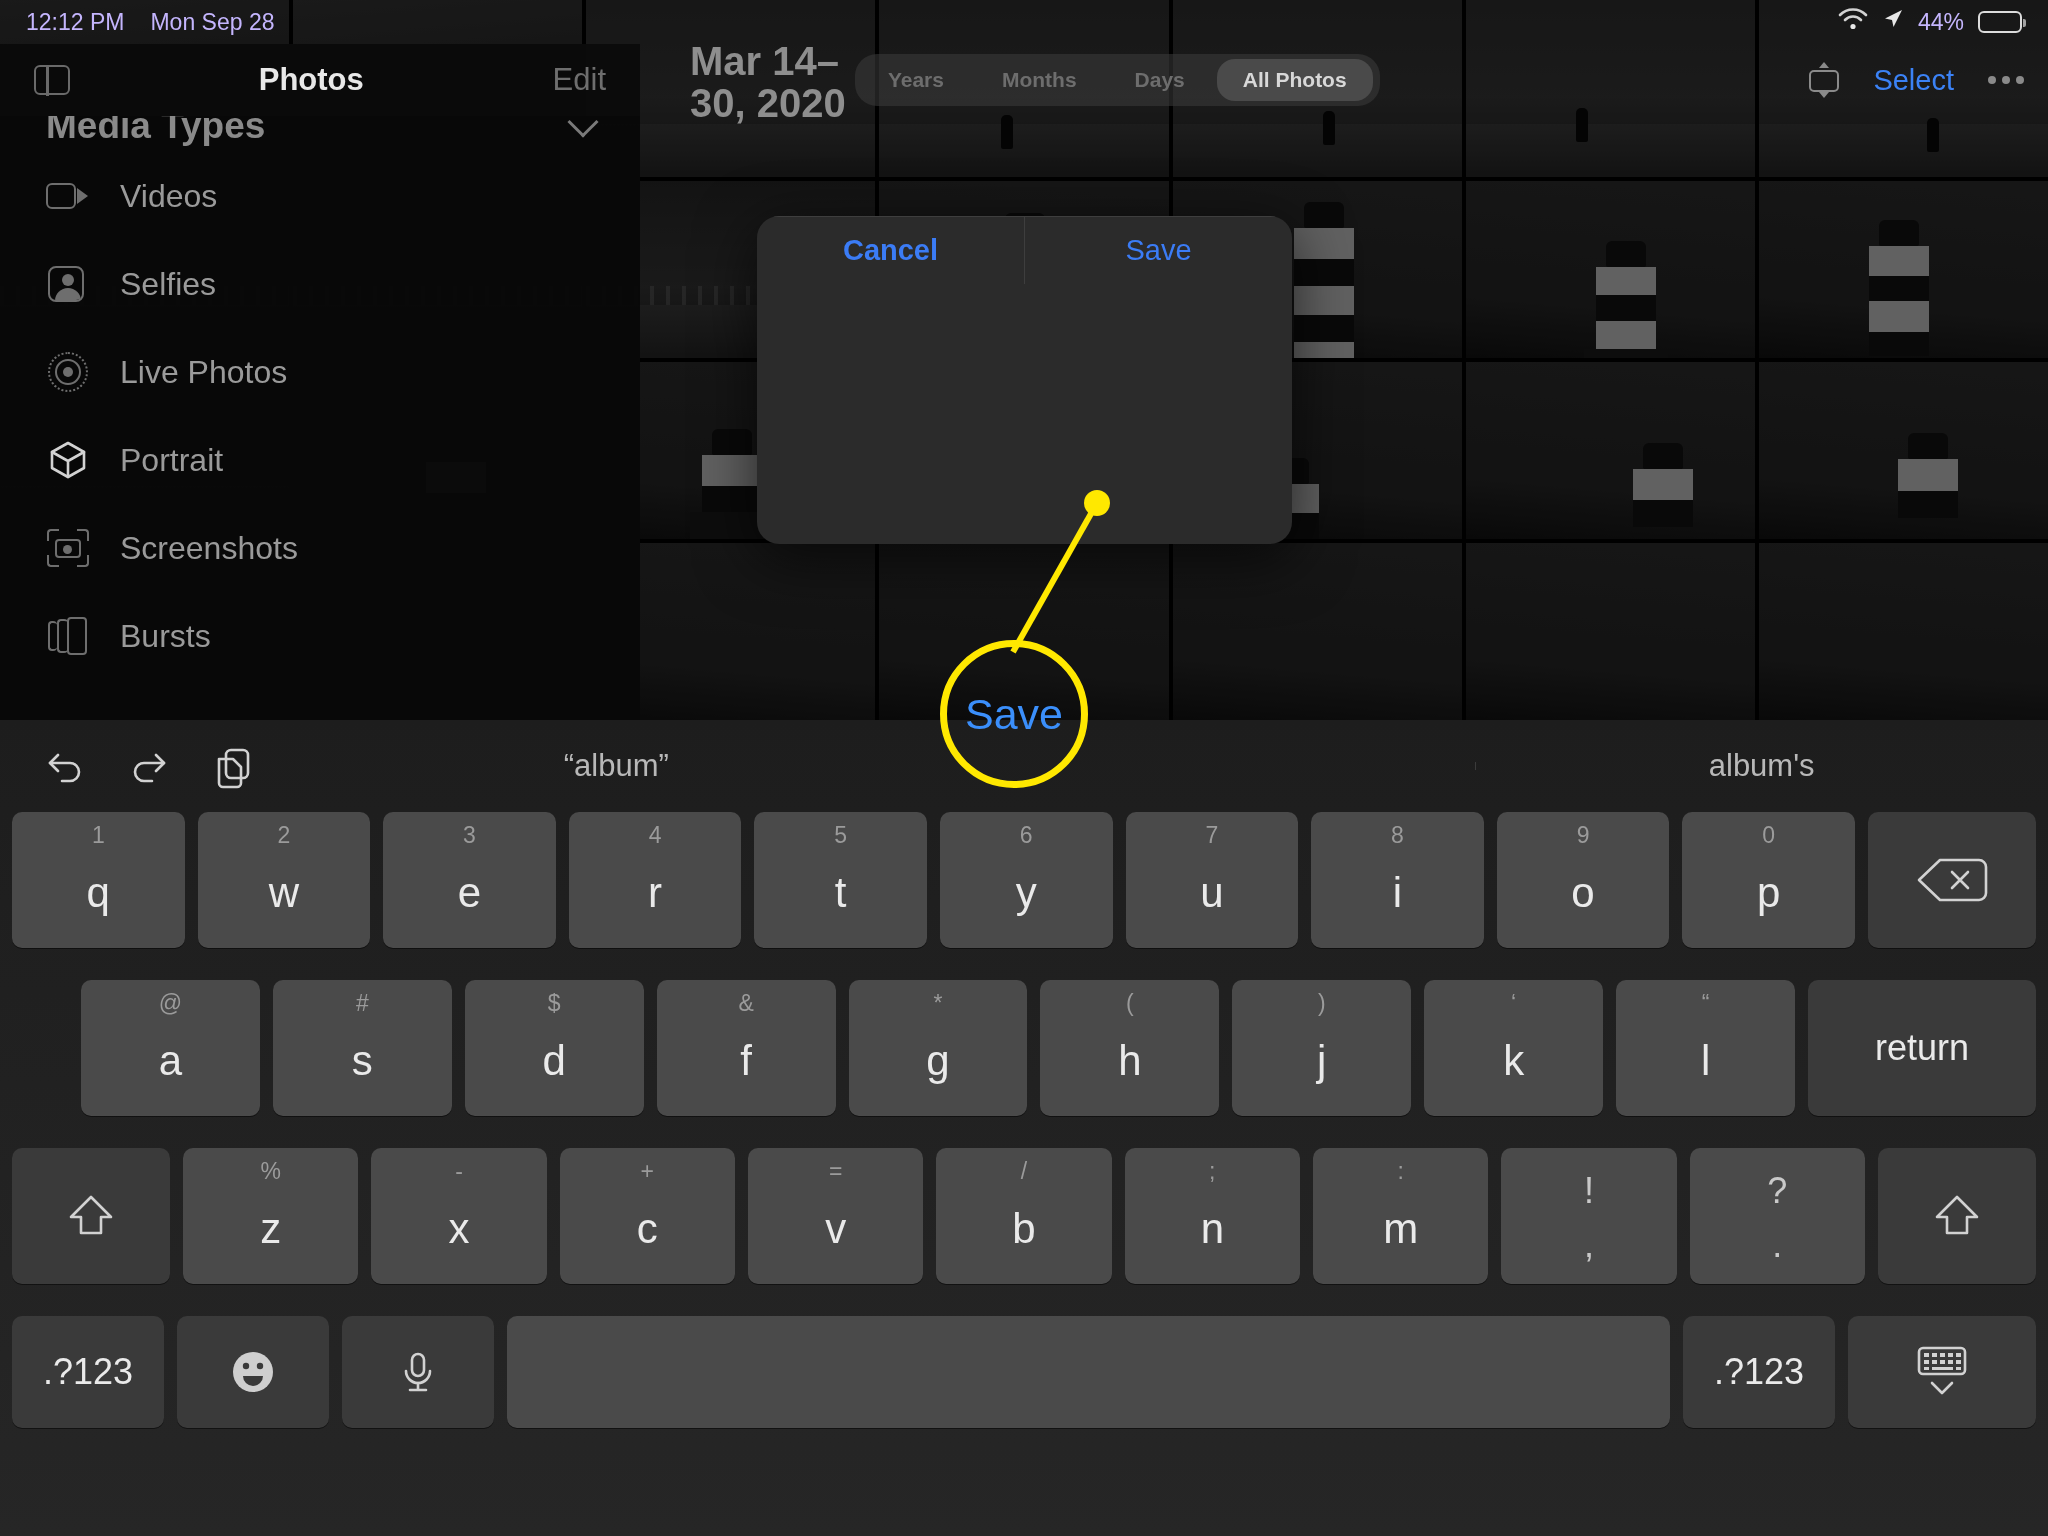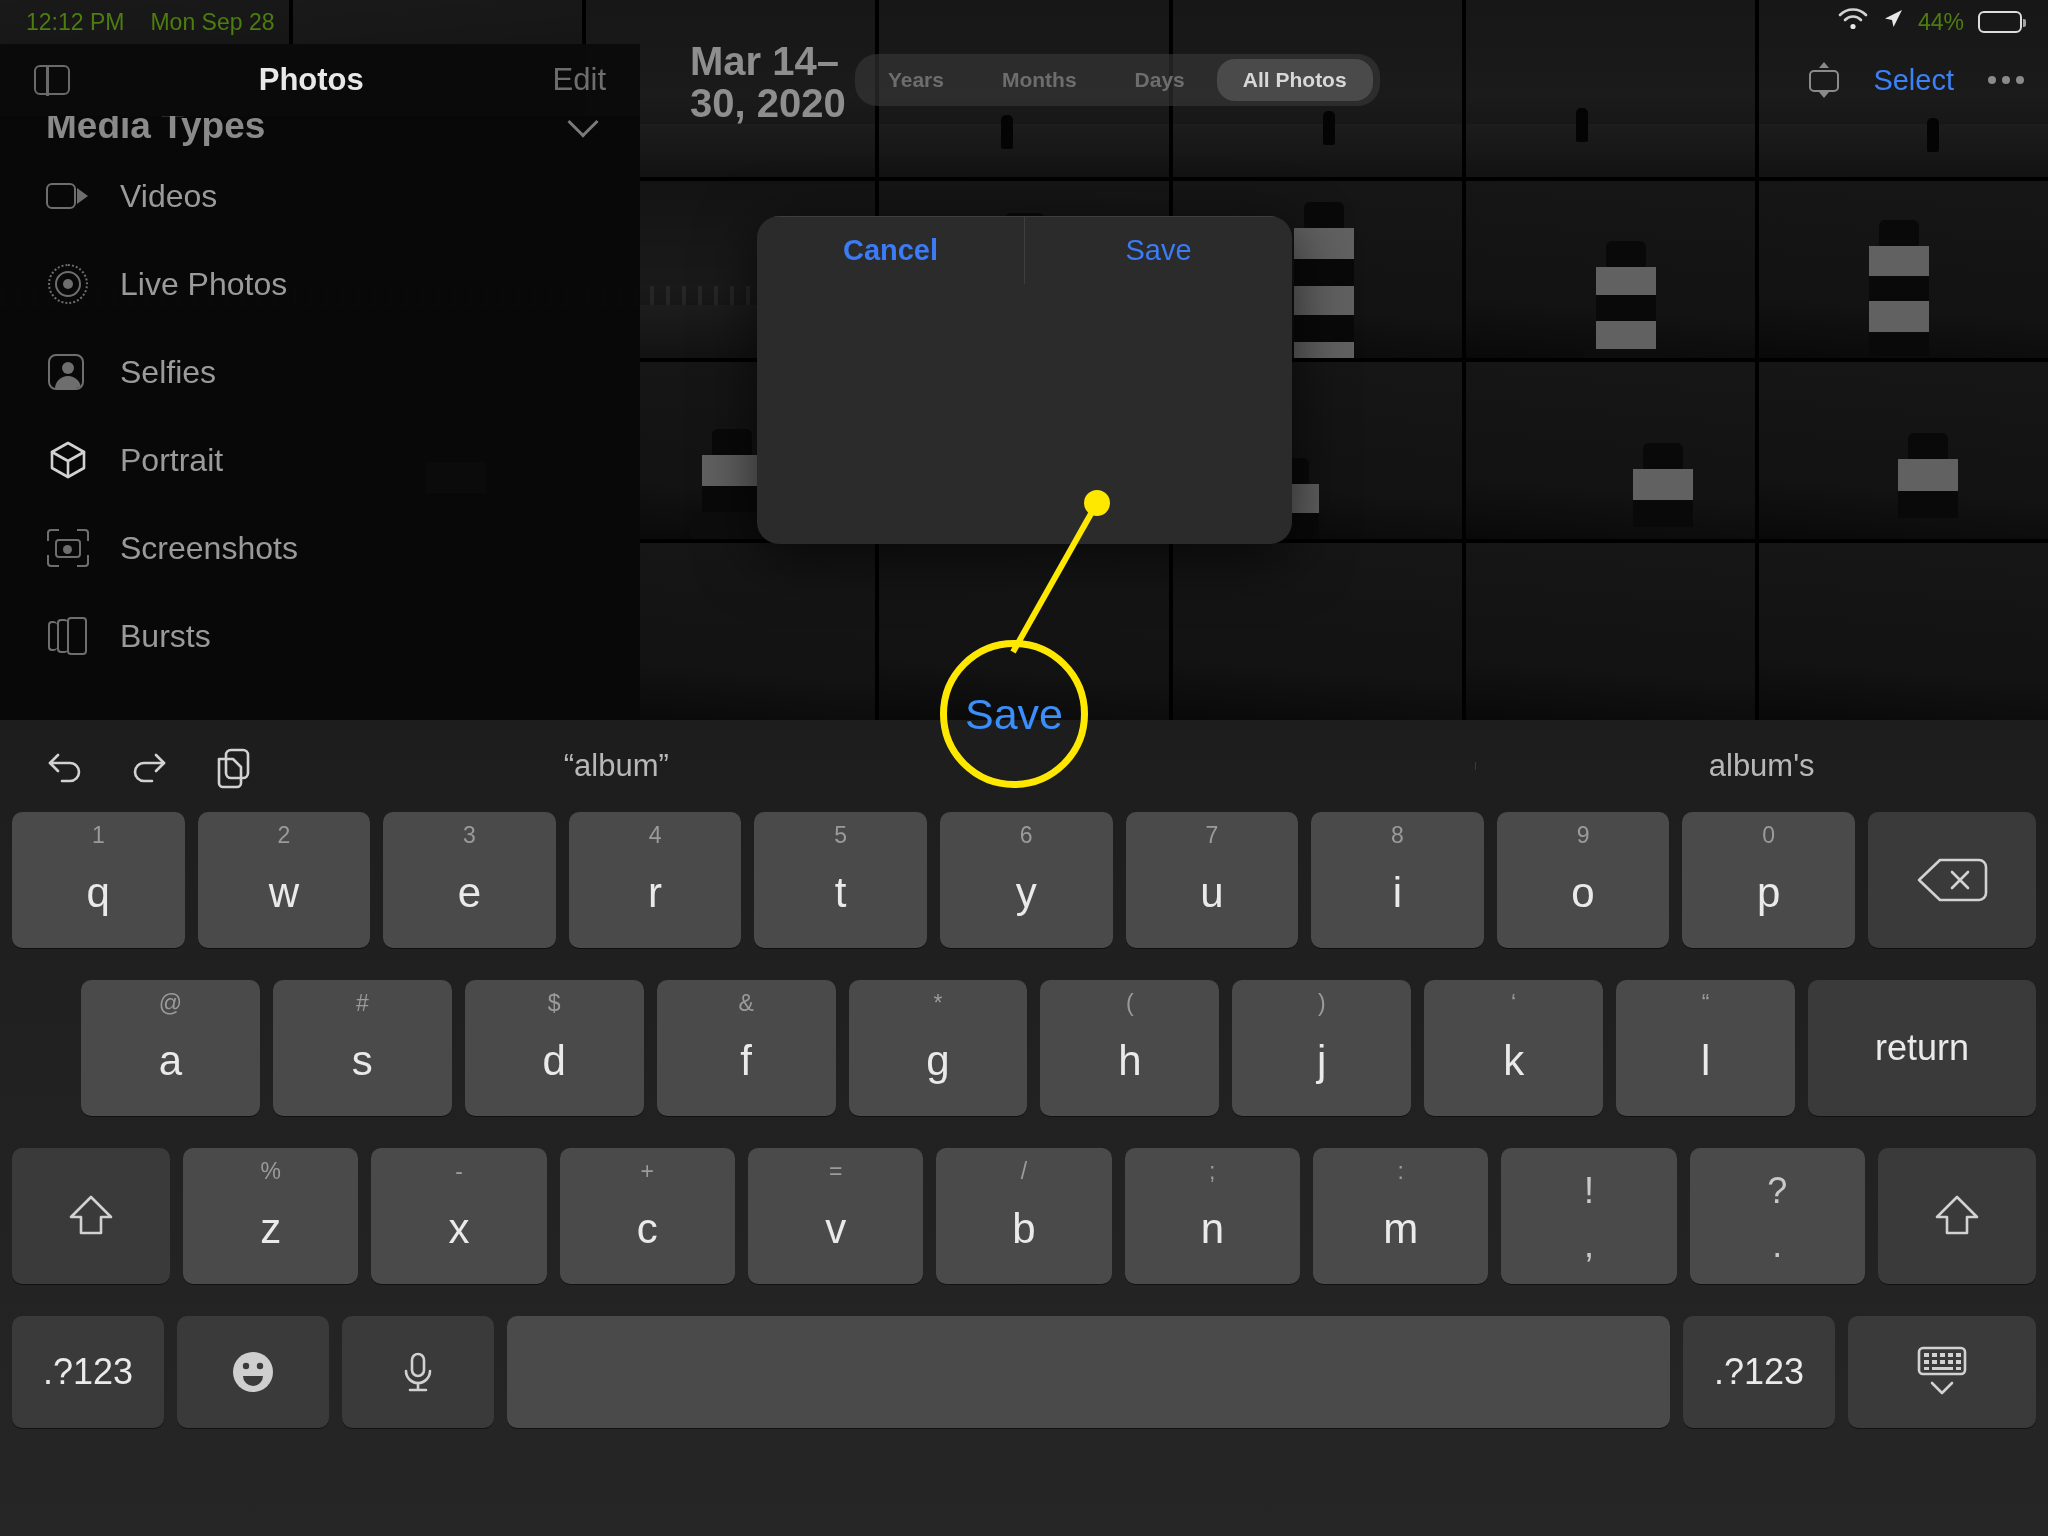--- a/index.html
+++ b/index.html
@@ -44,21 +44,21 @@
   .lh-band { width:100%; }
   .b-w { background:#d8d8d8; }
   .b-k { background:#161616; }
   .lh-base { height:44px; background:#1d1d1d; margin:0 -12px; }
   .dim-overlay { position:absolute; inset:0; background:rgba(0,0,0,.55); pointer-events:none; }
 
   
   .status-bar {
     position:absolute; left:0; top:0; width:2048px; height:44px;
     display:flex; align-items:center; z-index:40;
-    color:#4d7c0f; font-size:23px; padding:0 26px;
+    color:#c4b5fd; font-size:23px; padding:0 26px;
   }
   .sb-left { display:flex; gap:26px; align-items:center; font-weight:500; }
   .sb-right { margin-left:auto; display:flex; gap:14px; align-items:center; font-weight:500; }
   .batt { width:44px; height:22px; border:2px solid rgba(255,255,255,.85); border-radius:6px;
     position:relative; padding:2px; }
   .batt::after { content:''; position:absolute; right:-6px; top:6px; width:3px; height:8px;
     background:rgba(255,255,255,.6); border-radius:0 2px 2px 0; }
   .batt-fill { height:100%; background:#d9d9d9; border-radius:3px; }
 
   
@@ -405,35 +405,35 @@
     </div>
 
     <div class="sb-item">
       <span class="sb-ico ic-video">
           <span class="vbox"></span>
           <span class="vtri"></span>
         </span>
       <span class="sb-label">Videos</span>
     </div>
     <div class="sb-item">
-      <span class="sb-ico ic-live">
-          <span class="r1"></span>
-          <span class="r2"></span>
-          <span class="r3"></span>
-        </span>
-      <span class="sb-label">Live Photos</span>
-    </div>
-    <div class="sb-item">
       <span class="sb-ico ic-selfie">
           <span class="sbox">
             <span class="shead"></span>
             <span class="sbody"></span>
           </span>
         </span>
       <span class="sb-label">Selfies</span>
+    </div>
+    <div class="sb-item">
+      <span class="sb-ico ic-live">
+          <span class="r1"></span>
+          <span class="r2"></span>
+          <span class="r3"></span>
+        </span>
+      <span class="sb-label">Live Photos</span>
     </div>
     <div class="sb-item">
       <span class="sb-ico ic-cube">
         <svg width="40" height="40" viewBox="0 0 40 40">
             <path d="M20 3 L36 12 L36 28 L20 37 L4 28 L4 12 Z" class="glyph" stroke="#6e6e6e"></path>
             <path d="M4 12 L20 21 L36 12 M20 21 L20 37" class="glyph" stroke="#6e6e6e"></path>
           </svg>
       </span>
       <span class="sb-label">Portrait</span>
     </div>

